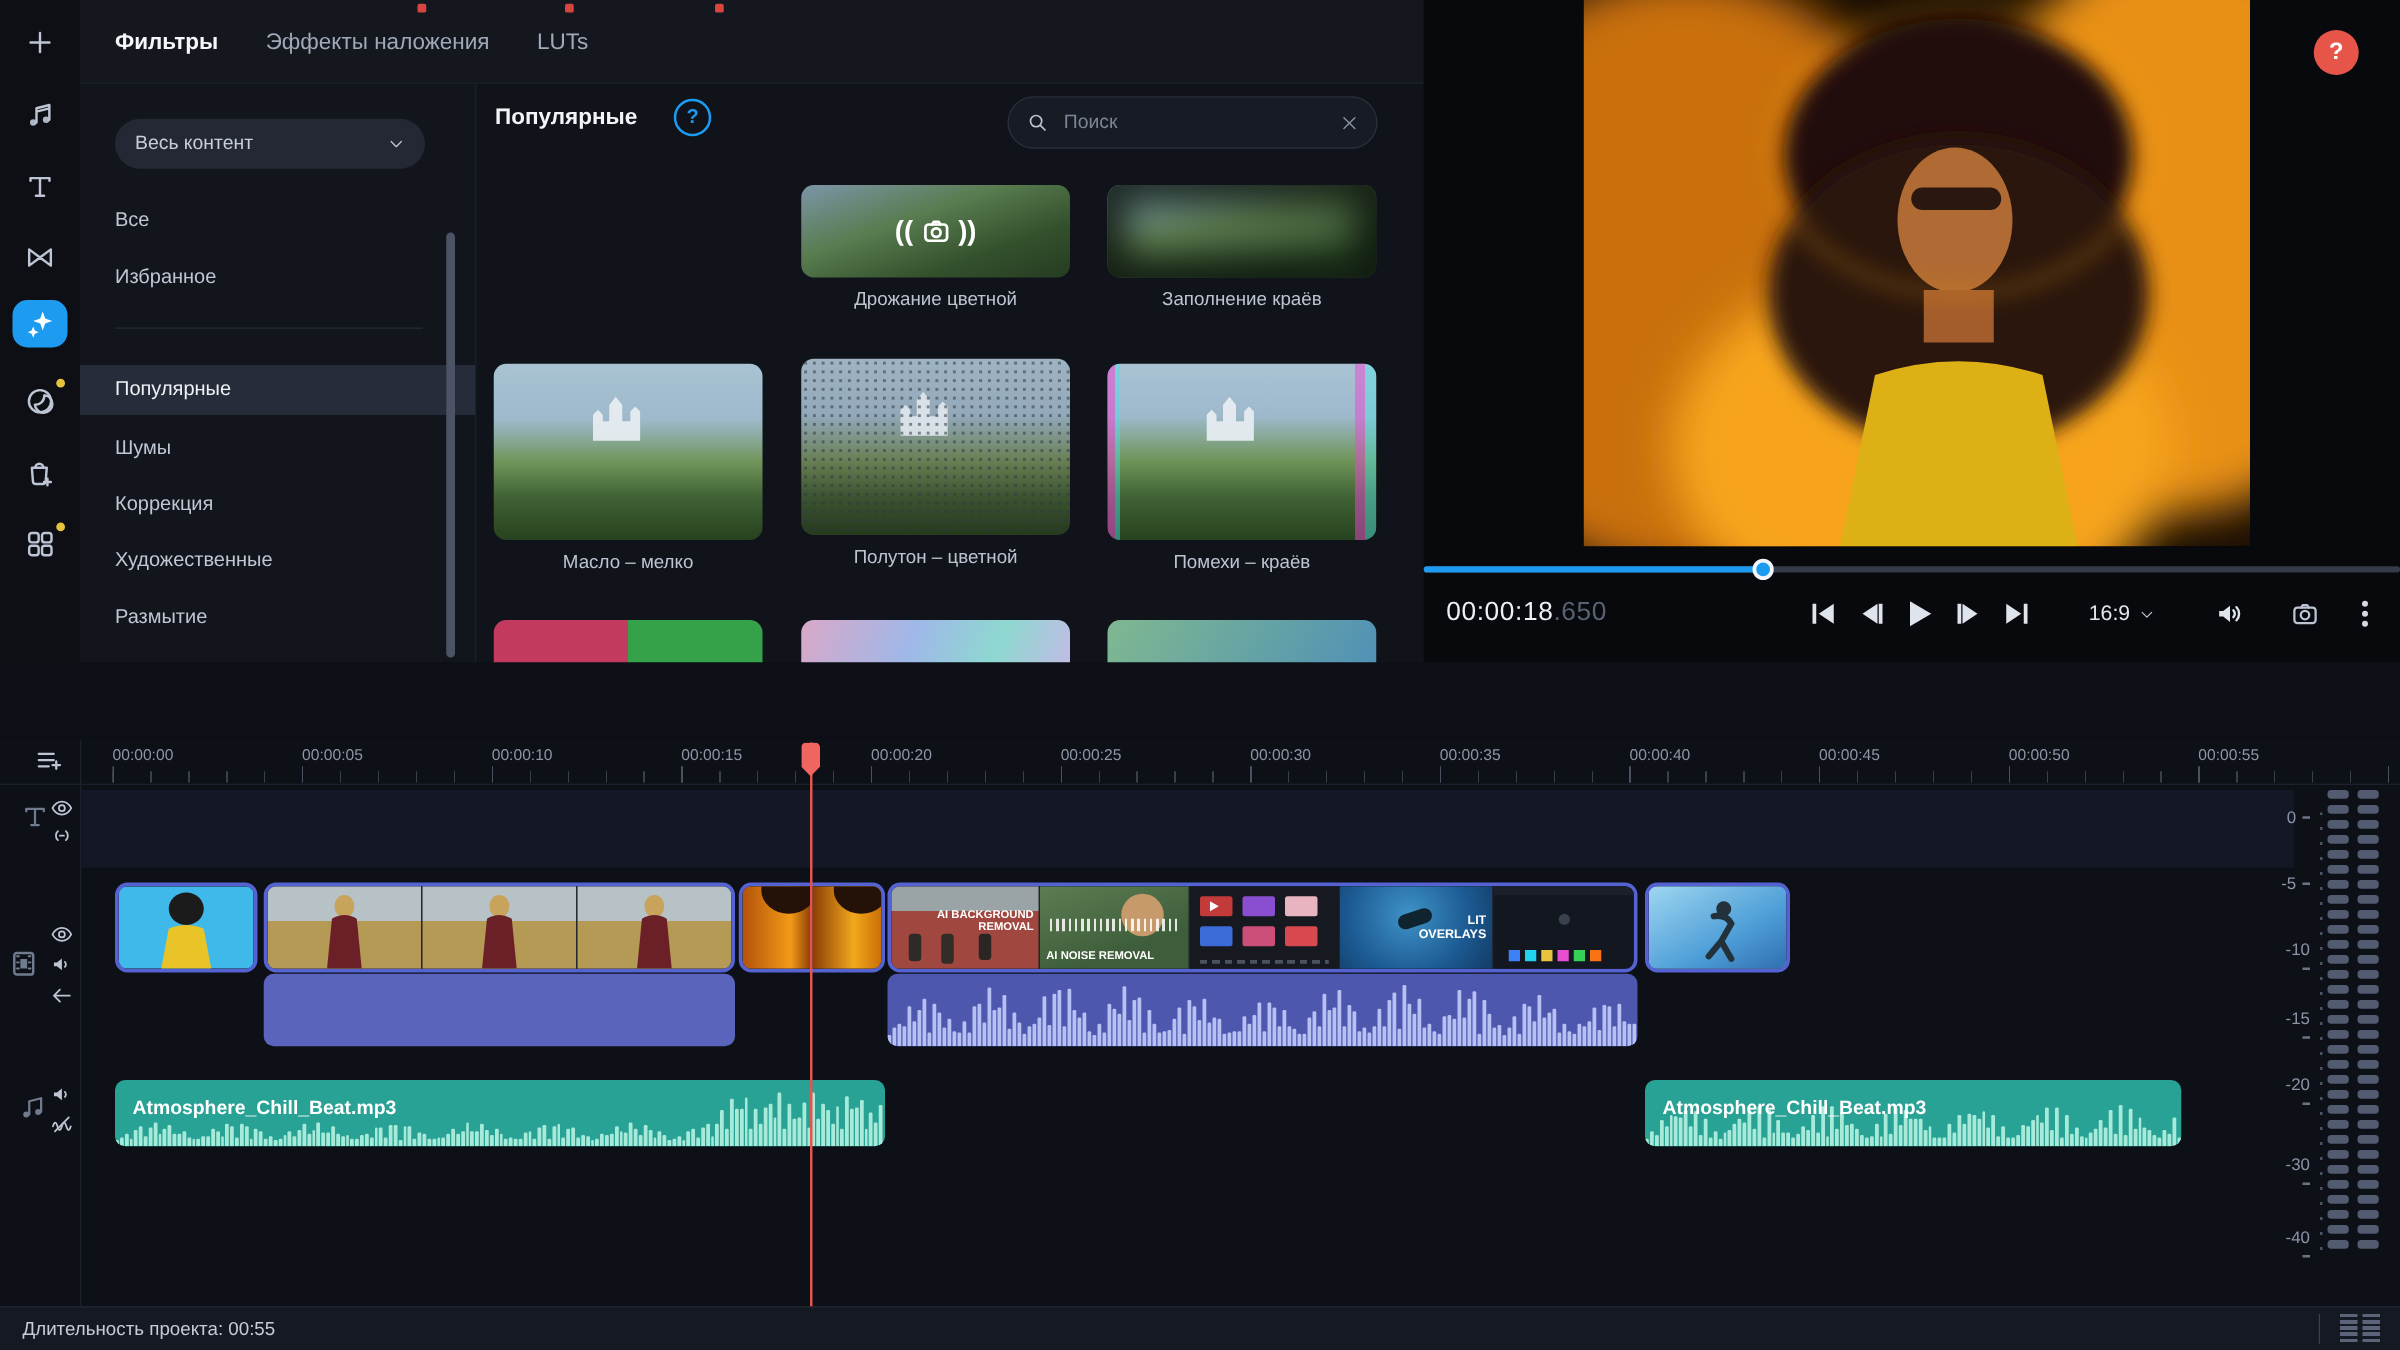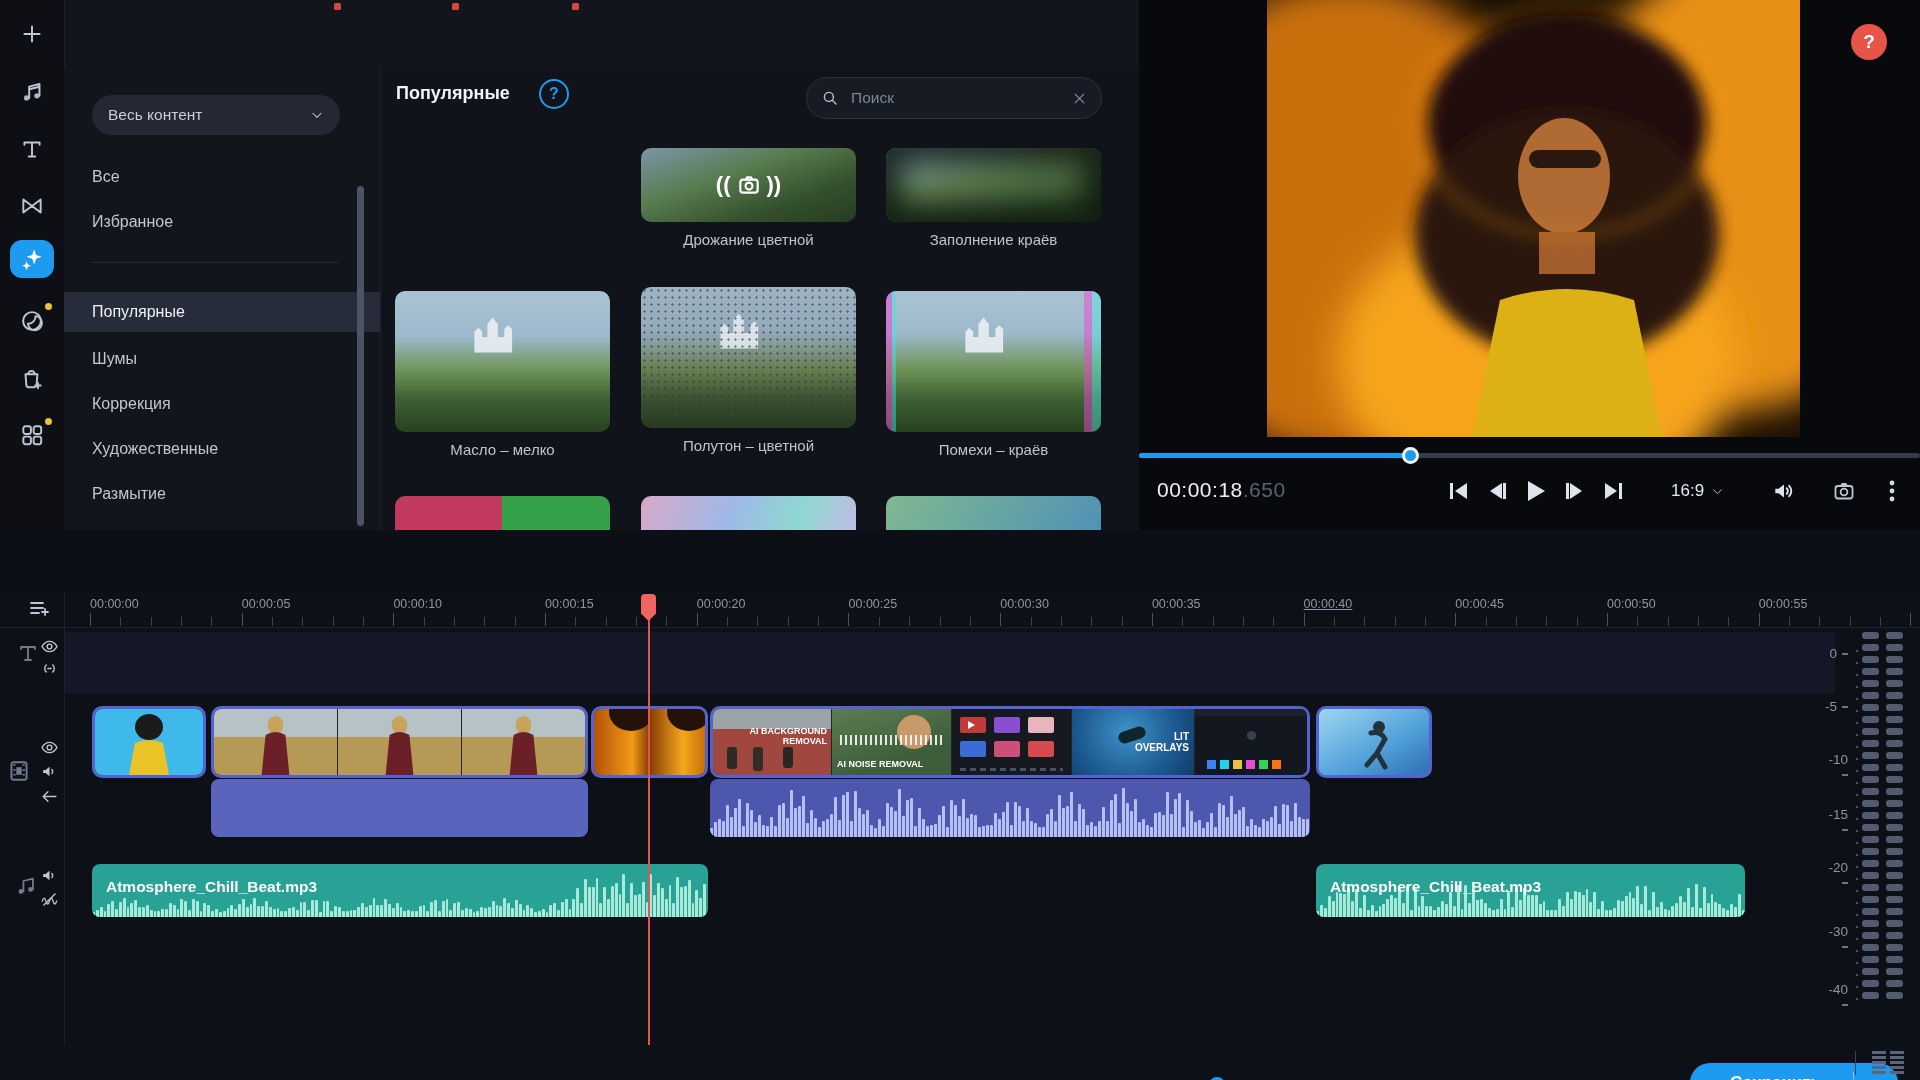--- a/index.html
+++ b/index.html
@@ -159,20 +159,25 @@
         <svg class="ic" width="26" height="26" viewBox="0 0 24 24">
             <rect x="4" y="4" width="7" height="7" rx="2"></rect>
             <rect x="13.5" y="4" width="7" height="7" rx="2"></rect>
             <rect x="4" y="13.5" width="7" height="7" rx="2"></rect>
             <rect x="13.5" y="13.5" width="7" height="7" rx="2"></rect>
           </svg>
         <span class="dot-badge" style="right:12px;top:5px"></span>
       </div>
     </div>
 
+    <div id="tabs">
+      <span class="tab active">Фильтры</span>
+      <span class="tab">Эффекты наложения</span>
+      <span class="tab">LUTs</span>
+    </div>
 
     <div id="catbar">
       <div id="cat-dd">
         <span>Весь контент</span>
         <svg class="ic" width="14" height="14" viewBox="0 0 24 24">
             <path d="M5 9l7 7 7-7"></path>
           </svg>
       </div>
       <div class="cat-item" style="top:90px">Все</div>
       <div class="cat-item" style="top:135px">Избранное</div>
@@ -437,21 +442,21 @@
     <div id="ticks-min"></div>
     <div id="ticks-maj"></div>
   <span class="rl" style="left: 90px;">00:00:00</span>
       <span class="rl" style="left: 241.7px;">00:00:05</span>
       <span class="rl" style="left: 393.4px;">00:00:10</span>
       <span class="rl" style="left: 545.1px;">00:00:15</span>
       <span class="rl" style="left: 696.8px;">00:00:20</span>
       <span class="rl" style="left: 848.5px;">00:00:25</span>
       <span class="rl" style="left: 1000.2px;">00:00:30</span>
       <span class="rl" style="left: 1151.9px;">00:00:35</span>
-      <span class="rl" style="left: 1303.6px; text-decoration: underline;">00:00:40</span>
+      <span class="rl" style="left: 1303.6px;">00:00:40</span>
       <span class="rl" style="left: 1455.3px;">00:00:45</span>
       <span class="rl" style="left: 1607px;">00:00:50</span>
       <span class="rl" style="left: 1758.7px;">00:00:55</span>
     </div>
   <div class="abs" style="left:27px;top:596px">
     <svg class="ic" width="24" height="24" viewBox="0 0 24 24">
         <path d="M4 7h12M4 12h12M4 17h8M18 13v6M15 16h6"></path>
       </svg>
   </div>
 
@@ -1125,17 +1130,20 @@
       </div>
   <span class="mlbl" style="left: 1818px; top: 646px;">0</span>
       <span class="mlbl" style="left: 1818px; top: 699px;">-5</span>
       <span class="mlbl" style="left: 1818px; top: 752px;">-10</span>
       <span class="mlbl" style="left: 1818px; top: 807px;">-15</span>
       <span class="mlbl" style="left: 1818px; top: 860px;">-20</span>
       <span class="mlbl" style="left: 1818px; top: 924px;">-30</span>
       <span class="mlbl" style="left: 1818px; top: 982px;">-40</span>
     </div>
 
+  <div id="statusbar">
+    <span class="dur">Длительность проекта: 00:55</span>
+  </div>
   <div id="sb-sep"></div>
   <div class="grid-ic" style="left:1872px"></div>
   <div class="grid-ic" style="left:1890px"></div>
 
 </div>
 
 </body></html>

